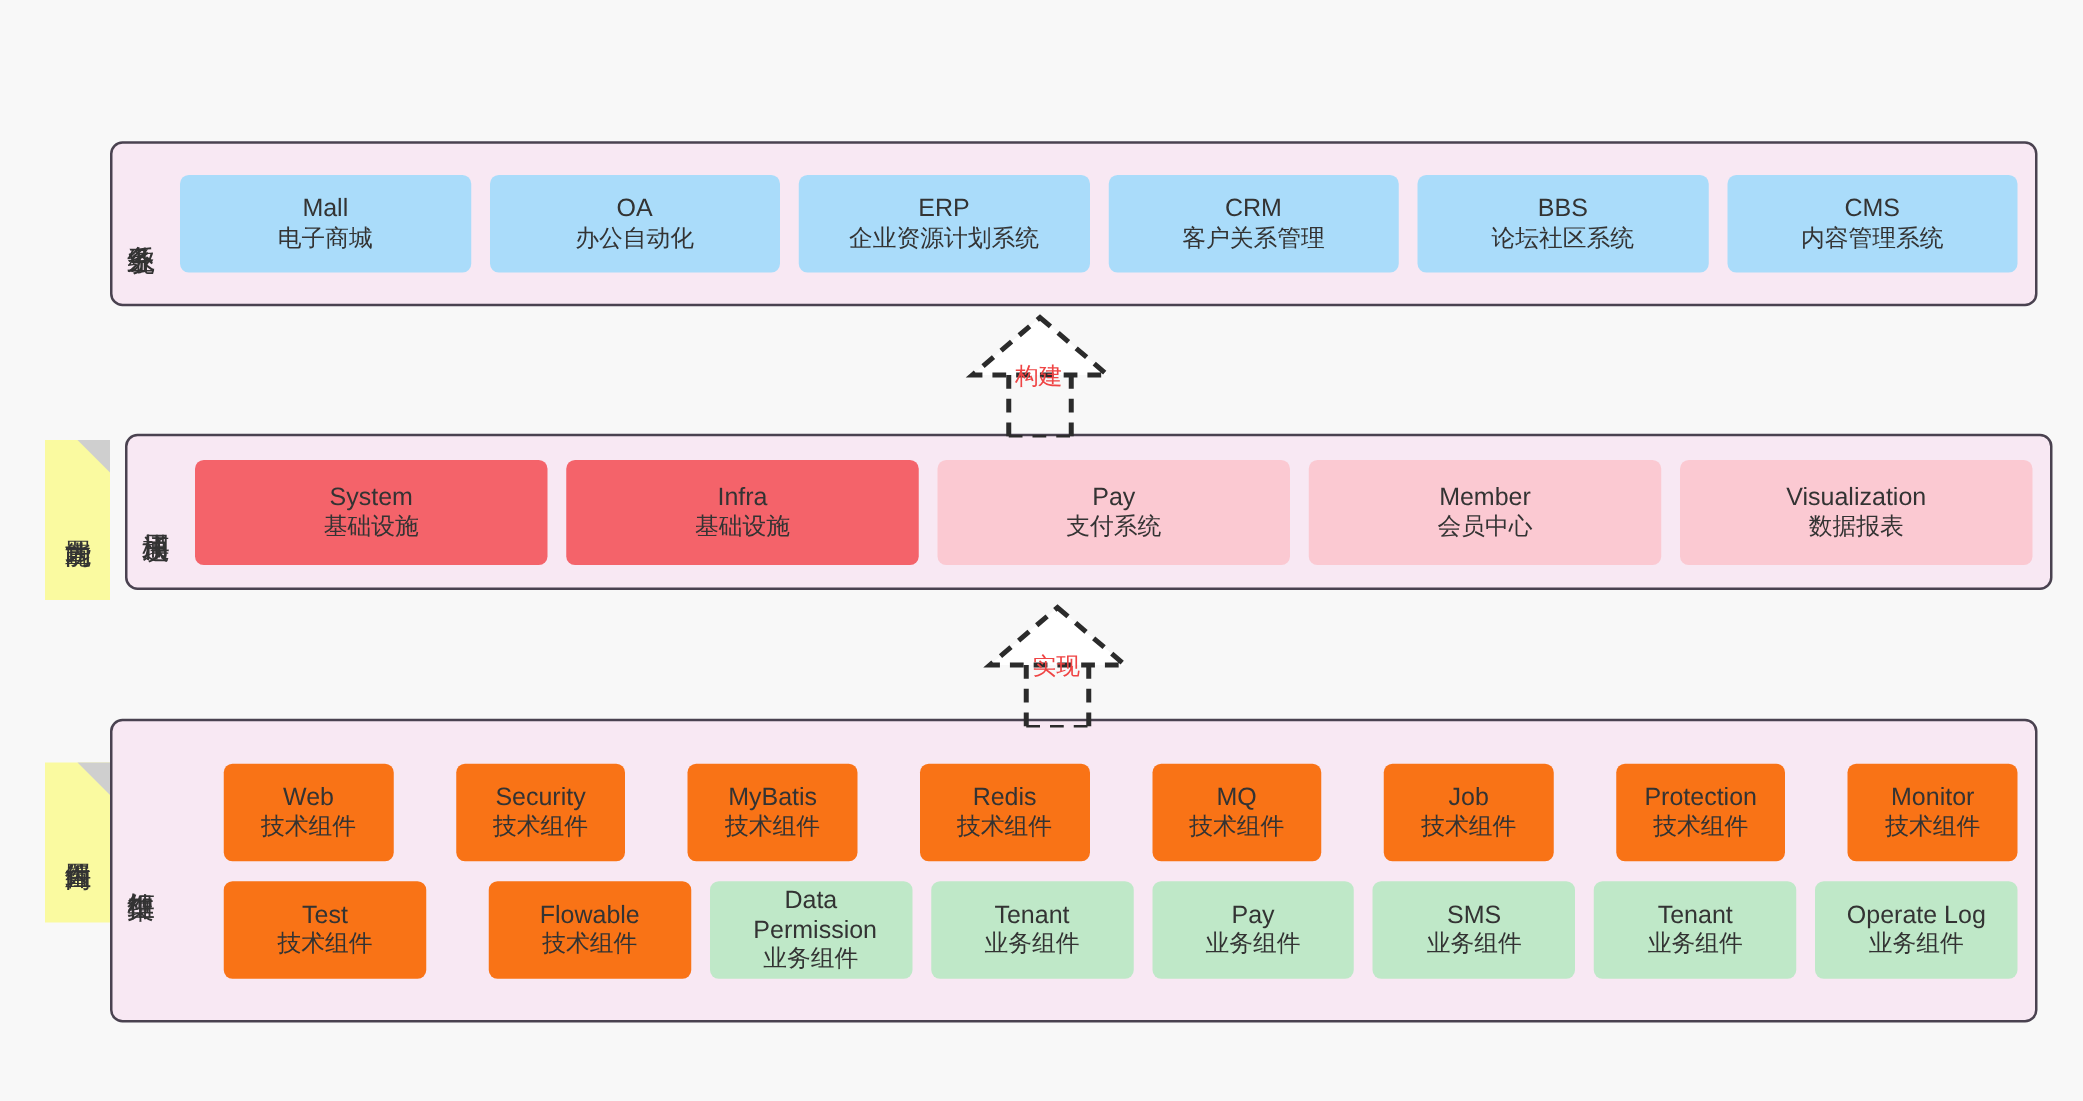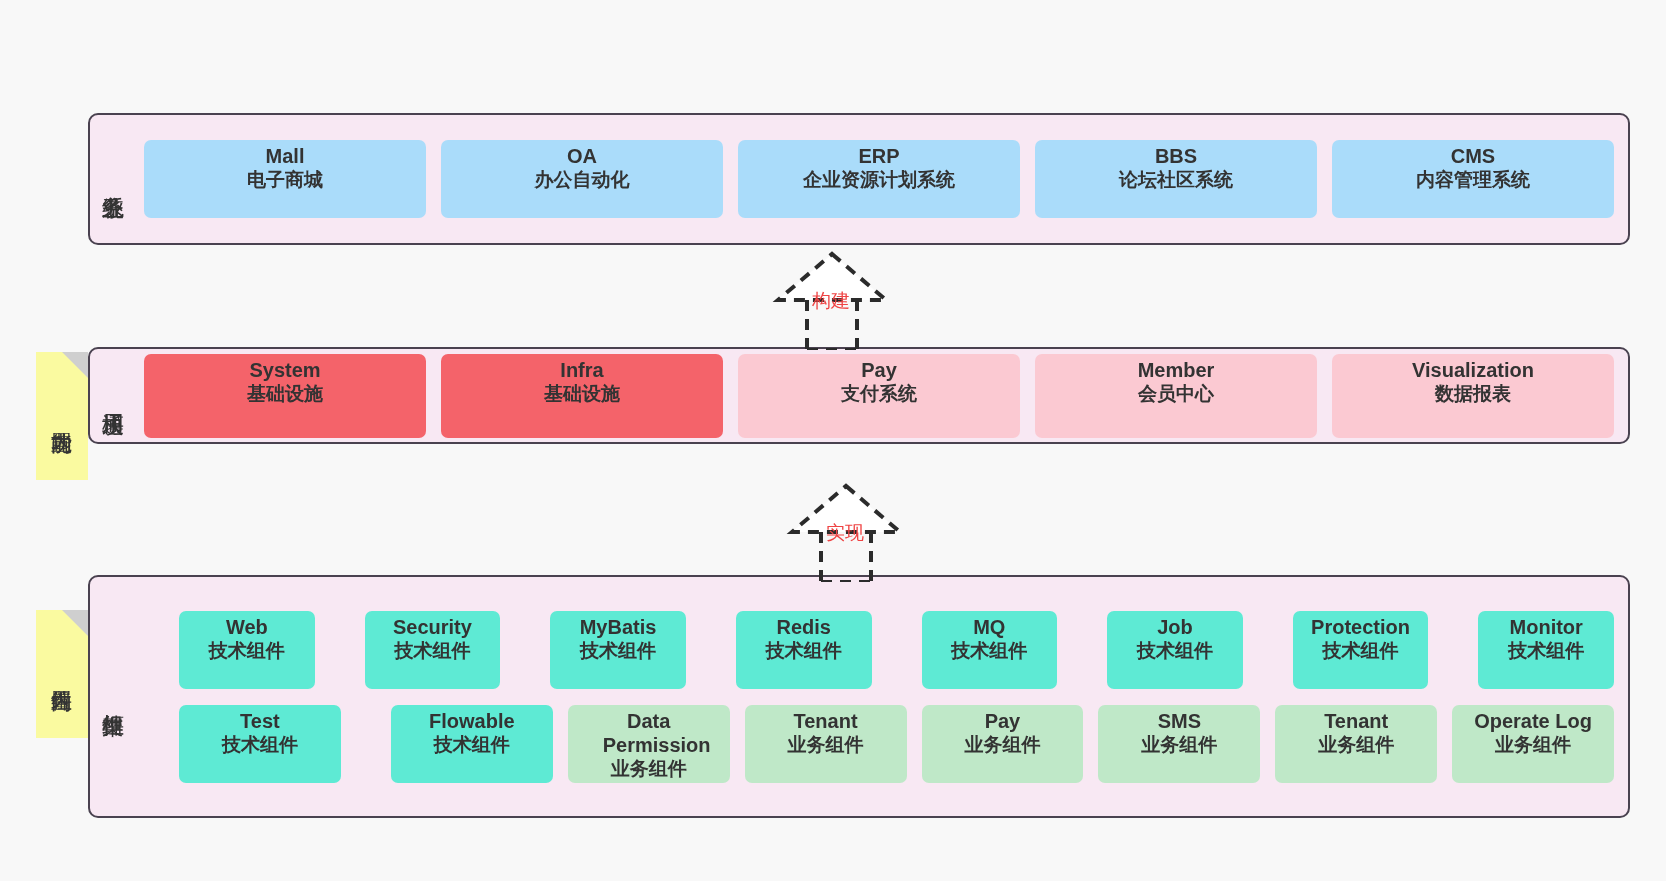--- a/index.html
+++ b/index.html
@@ -66,44 +66,44 @@
     align-items: stretch;
   }
 
   
   .node {
     flex: 1 1 0;
     border-radius: 7px;
     display: flex;
     flex-direction: column;
     align-items: center;
+    justify-content: center;
     text-align: center;
     line-height: 1.22;
     padding: 4px 6px;
     box-sizing: border-box;
-    font-weight: bold;
   }
   .node .t1 {
     font-size: 20px;
     color: #333333;
   }
   .node .t2 {
     font-size: 19px;
     color: #333333;
   }
 
   .h-biz { height: 78px; }
   .h-mod { height: 84px; }
   .h-fw  { height: 78px; }
 
   
   .blue        { background: #aadcfa; }
   .red-strong  { background: #f4636a; }
   .red-light   { background: #fbc9d2; }
-  .green-strong{ background: #5eead4; margin-left: 35px; }
+  .green-strong{ background: #f97316; margin-left: 35px; }
   .green-light { background: #bfe8c8; }
 
   
   .note {
     position: absolute;
     background: #fafaa0;
     border: none;
     display: flex;
     align-items: center;
     justify-content: center;
@@ -156,20 +156,24 @@
         </div>
         <div class="node blue h-biz">
           <span class="t1">OA</span>
           <span class="t2">办公自动化</span>
         </div>
         <div class="node blue h-biz">
           <span class="t1">ERP</span>
           <span class="t2">企业资源计划系统</span>
         </div>
         <div class="node blue h-biz">
+          <span class="t1">CRM</span>
+          <span class="t2">客户关系管理</span>
+        </div>
+        <div class="node blue h-biz">
           <span class="t1">BBS</span>
           <span class="t2">论坛社区系统</span>
         </div>
         <div class="node blue h-biz">
           <span class="t1">CMS</span>
           <span class="t2">内容管理系统</span>
         </div>
       </div>
     </div>
   </div>
@@ -183,21 +187,21 @@
       <path d="M 55,102 L 105,102" stroke="#2b2b2b" stroke-width="4" fill="none" stroke-dasharray="11,8"></path>
     </svg>
     <span class="arrow-label" style="left:60px; top:40px;">构建</span>
   </div>
 
   <div class="note" id="note-modules" style="left:36px; top:352px; width:52px; height:128px;">
     <span class="fold"></span>
     <span class="note-txt">内置功能</span>
   </div>
 
-  <div class="layer" id="layer-modules" style="left:88px; top:347px; width:1542px; height:97px;">
+  <div class="layer" id="layer-modules" style="left:100px; top:347px; width:1542px; height:125px;">
     <div class="layer-label">通用模块</div>
     <div class="layer-body">
       <div class="row">
         <div class="node red-strong h-mod">
           <span class="t1">System</span>
           <span class="t2">基础设施</span>
         </div>
         <div class="node red-strong h-mod">
           <span class="t1">Infra</span>
           <span class="t2">基础设施</span>

